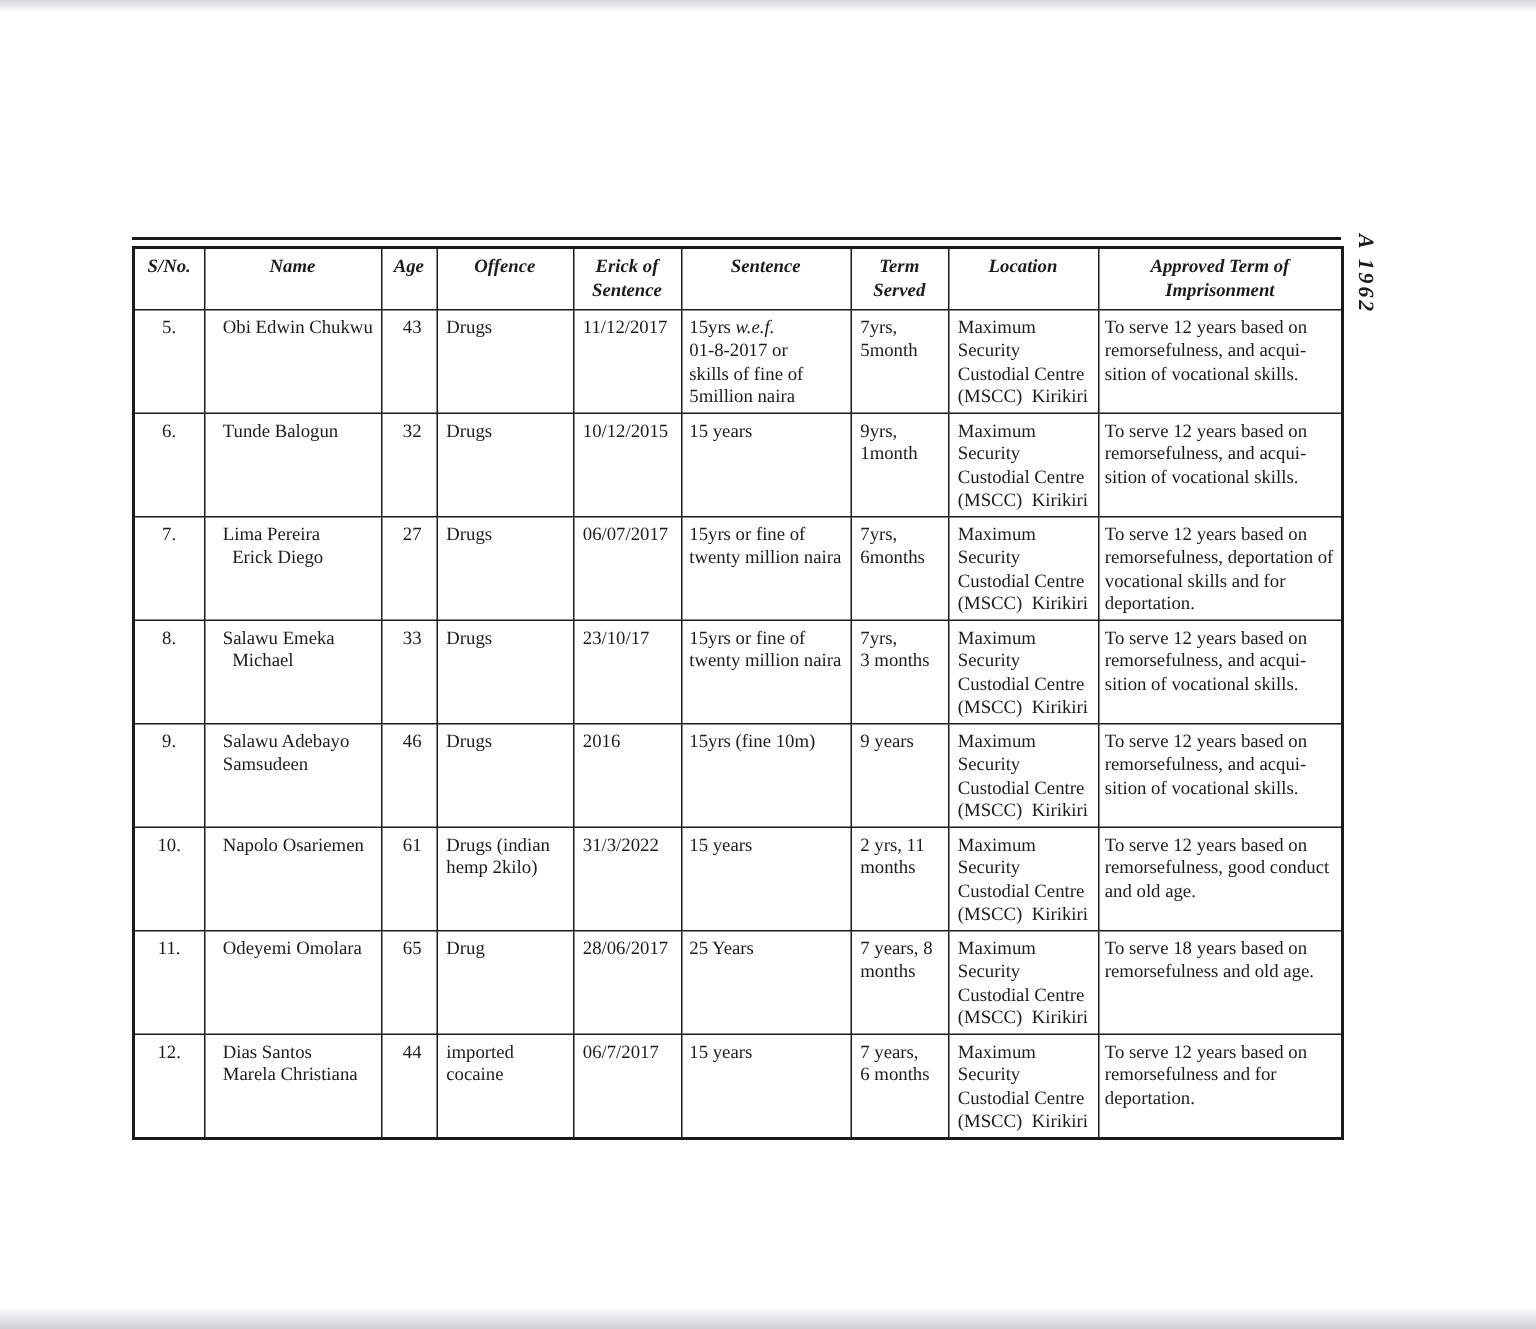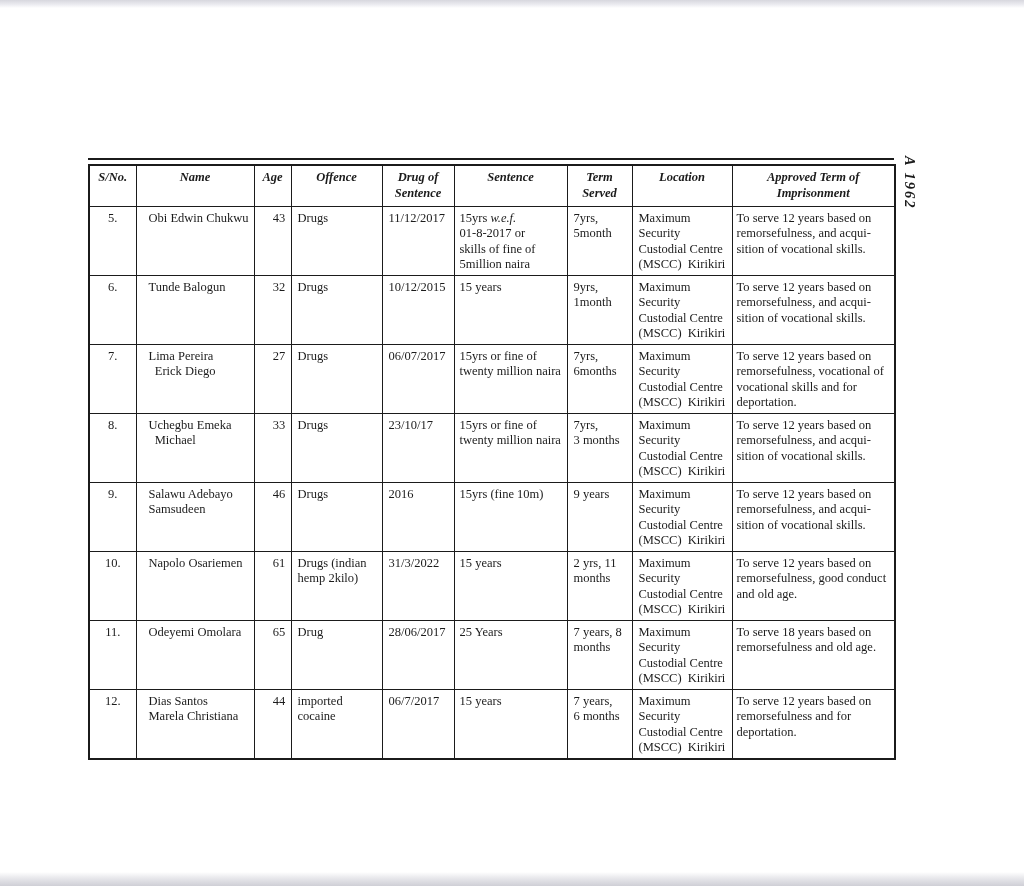--- a/index.html
+++ b/index.html
@@ -39,21 +39,21 @@
   th, td { border:1.5px solid #1b1b1b; vertical-align:top; overflow:hidden; }
   th {
     font-style:italic; font-weight:bold; font-size:12.5px;
     text-align:center; padding:3px 1px 2px 1px; line-height:1.3;
   }
   td { font-size:12.5px; line-height:1.24; padding:4px 2px 2px 6px; }
   thead tr { height:41px;margin-left:44px; }
   tbody tr { height:67px; }
 
   td.col-sno  { text-align:center; padding-left:1px; padding-right:1px; }
-  td.col-age  { text-align:center; padding-left:14px; padding-right:1px;margin-left:10px; }
+  td.col-age  { padding-left:14px; padding-right:1px;margin-left:10px; }
   td.col-name { padding-left:12px; }
   td.col-approved { padding-left:4px; padding-right:1px;font-family:Liberation Serif, serif; }
   td.col-sentence { padding-left:5px; padding-right:1px; }
 
   .ln { white-space:pre; }
 
   col.c1{width:47px} col.c2{width:118px} col.c3{width:37px}
   col.c4{width:91px} col.c5{width:72px}  col.c6{width:113px}
   col.c7{width:65px} col.c8{width:100px} col.c9{width:163px}
 </style>
@@ -87,21 +87,21 @@
           <th>
             <div class="ln"><span>Name</span></div>
           </th>
           <th>
             <div class="ln"><span>Age</span></div>
           </th>
           <th>
             <div class="ln"><span>Offence</span></div>
           </th>
           <th>
-            <div class="ln"><span>Drug of</span></div>
+            <div class="ln"><span>Erick of</span></div>
             <div class="ln"><span>Sentence</span></div>
           </th>
           <th>
             <div class="ln"><span>Sentence</span></div>
           </th>
           <th>
             <div class="ln"><span>Term</span></div>
             <div class="ln"><span>Served</span></div>
           </th>
           <th>
@@ -213,31 +213,31 @@
             <div class="ln"><span>6months</span></div>
           </td>
           <td class="col-location">
             <div class="ln"><span>Maximum</span></div>
             <div class="ln"><span>Security</span></div>
             <div class="ln"><span>Custodial Centre</span></div>
             <div class="ln"><span>(MSCC)  Kirikiri</span></div>
           </td>
           <td class="col-approved">
             <div class="ln"><span>To serve 12 years based on</span></div>
-            <div class="ln"><span>remorsefulness, vocational of</span></div>
+            <div class="ln"><span>remorsefulness, deportation of</span></div>
             <div class="ln"><span>vocational skills and for</span></div>
             <div class="ln"><span>deportation.</span></div>
           </td>
         </tr>
         <tr>
           <td class="col-sno">
             <div class="ln"><span>8.</span></div>
           </td>
           <td class="col-name">
-            <div class="ln"><span>Uchegbu Emeka</span></div>
+            <div class="ln"><span>Salawu Emeka</span></div>
             <div class="ln"><span>  Michael</span></div>
           </td>
           <td class="col-age">
             <div class="ln"><span>33</span></div>
           </td>
           <td class="col-offence">
             <div class="ln"><span>Drugs</span></div>
           </td>
           <td class="col-date">
             <div class="ln"><span>23/10/17</span></div>

